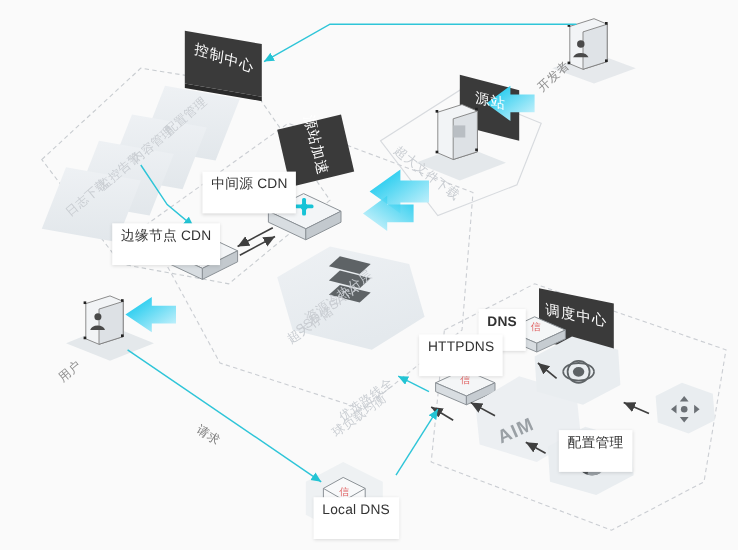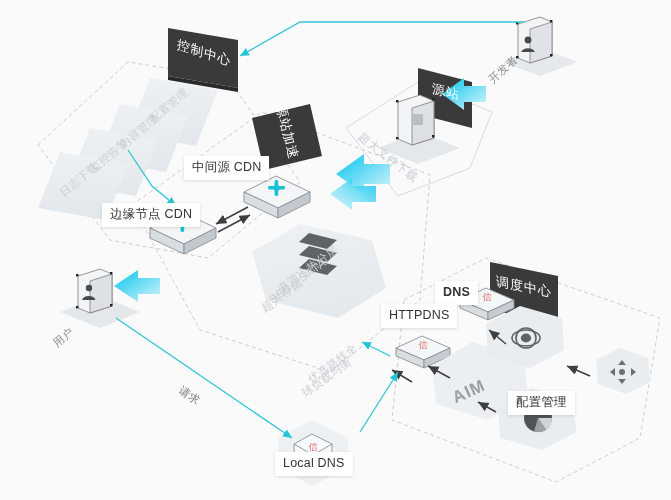--- a/index.html
+++ b/index.html
@@ -13,21 +13,21 @@
   #stage{position:absolute;inset:0;width:671px;height:500px;}
   svg#scene{position:absolute;left:0;top:0;width:671px;height:500px;}
 
   
   .callout{
     position:absolute;
     background:#ffffff;
     color:#333333;
     font-size:12.5px;
     line-height:1;
-    padding:5px 8px 6px 8px;
+    padding:5px 8px 20px 8px;
     white-space:nowrap;
     box-shadow:0 1px 3px rgba(0,0,0,.13);
     letter-spacing:.2px;
   }
 
   
   .banner{
     position:absolute;
     color:#ffffff;
     font-size:13px;
@@ -331,15 +331,15 @@
 <div class="callout" style="left:184px;top:156px;">中间源 CDN</div>
 
 <div class="callout" style="left:102px;top:203px;">边缘节点 CDN</div>
 
 <div class="callout" style="left:435px;top:281px;font-weight:bold;">DNS</div>
 
 <div class="callout" style="left:381px;top:304px;">HTTPDNS</div>
 
 <div class="callout" style="left:508px;top:391px;">配置管理</div>
 
-<div class="callout" style="left:275px;top:452px;">Local DNS</div>
+<div class="callout" style="left:285px;top:452px;">Local DNS</div>
 
 </div>
 
 </body></html>

